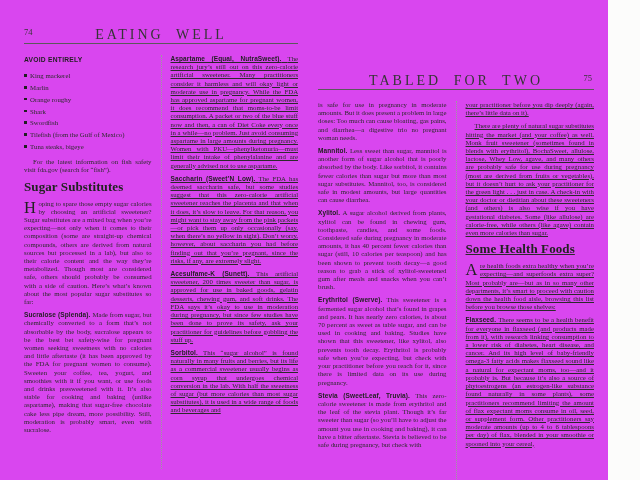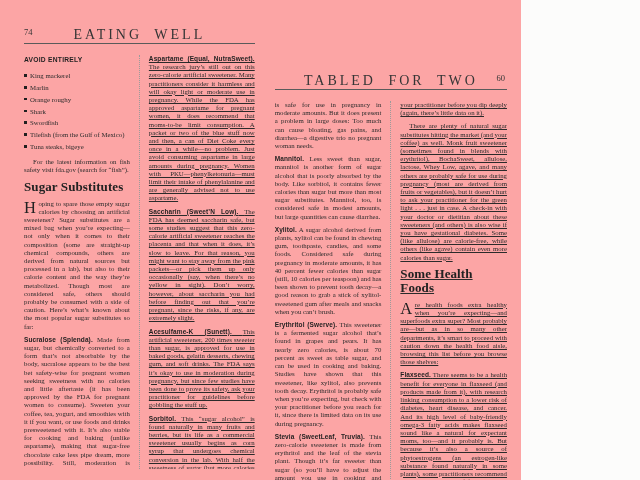--- a/index.html
+++ b/index.html
@@ -1,19 +1,19 @@
 <!DOCTYPE html>
 <html><head>
 <meta charset="utf-8">
 <style>
   html,body { margin:0; padding:0; }
   body { background:#fcfcfb; width:640px; height:480px; overflow:hidden; }
 
   .spread {
-    width:521px; height:480px; background:#fca5a5; display:flex;
+    width:608px; height:480px; background:#d946ef; display:flex;
     color:#2b2b2b; font-family:"Liberation Serif", serif;
     -webkit-font-smoothing:antialiased;
   }
   .page { box-sizing:border-box; width:320px; height:480px; padding-top:26px; }
   .page.left  { padding-left:24px; padding-right:6px; }
   .page.right { padding-left:14px; padding-right:14px;margin-top:46px; }
 
   .pagehead {
     position:relative; height:11px;
     border-bottom:1px solid #5a5a5a;
@@ -99,21 +99,21 @@
         <p class="body"><strong class="lead">Acesulfame-K (Sunett).</strong> <span>This artificial sweetener, 200 times sweeter than sugar, is approved for use in baked goods, gelatin desserts, chewing gum, and soft drinks. The FDA says it’s okay to use in moderation during pregnancy, but since few studies have been done to prove its safety, ask your practitioner for guidelines before gobbling the stuff up.</span></p>
         <p class="body"><strong class="lead">Sorbitol.</strong> <span>This “sugar alcohol” is found naturally in many fruits and berries, but its life as a commercial sweetener usually begins as corn syrup that undergoes chemical conversion in the lab. With half the sweetness of sugar (but more calories than most sugar substitutes), it is used in a wide range of foods and beverages and</span></p>
       </div>
 
     </div>
   </div>
 
   <div class="page right">
     <div class="pagehead">
       <span class="runhead">TABLED FOR TWO</span>
-      <span class="folio">60</span>
+      <span class="folio">75</span>
     </div>
     <div class="cols">
 
       <div class="col c1">
         <p class="body noindent">is safe for use in pregnancy in moderate amounts. But it does present a problem in large doses: Too much can cause bloating, gas pains, and diarrhea—a digestive trio no pregnant woman needs.</p>
         <p class="body"><strong class="lead">Mannitol.</strong> <span>Less sweet than sugar, mannitol is another form of sugar alcohol that is poorly absorbed by the body. Like sorbitol, it contains fewer calories than sugar but more than most sugar substitutes. Mannitol, too, is considered safe in modest amounts, but large quantities can cause diarrhea.</span></p>
         <p class="body"><strong class="lead">Xylitol.</strong> <span>A sugar alcohol derived from plants, xylitol can be found in chewing gum, toothpaste, candies, and some foods. Considered safe during pregnancy in moderate amounts, it has 40 percent fewer calories than sugar (still, 10 calories per teaspoon) and has been shown to prevent tooth decay—a good reason to grab a stick of xylitol-sweetened gum after meals and snacks when you can’t brush.</span></p>
         <p class="body"><strong class="lead">Erythritol (Swerve).</strong> <span>This sweetener is a fermented sugar alcohol that’s found in grapes and pears. It has nearly zero calories, is about 70 percent as sweet as table sugar, and can be used in cooking and baking. Studies have shown that this sweetener, like xylitol, also prevents tooth decay. Erythritol is probably safe when you’re expecting, but check with your practitioner before you reach for it, since there is limited data on its use during pregnancy.</span></p>
         <p class="body"><strong class="lead">Stevia (SweetLeaf, Truvia).</strong> <span>This zero-calorie sweetener is made from erythritol and the leaf of the stevia plant. Though it’s far sweeter than sugar (so you’ll have to adjust the amount you use in cooking and baking), it can have a bitter aftertaste. Stevia is believed to be safe during pregnancy, but check with</span></p>
       </div>

